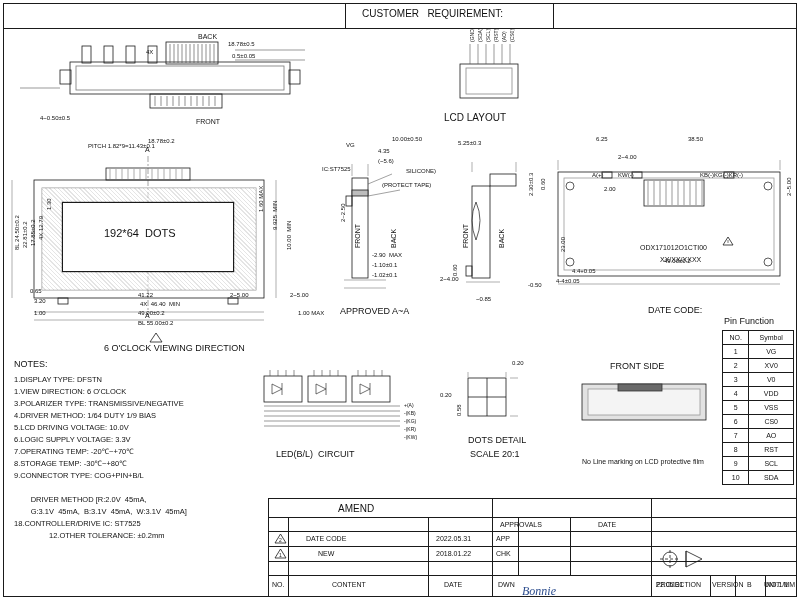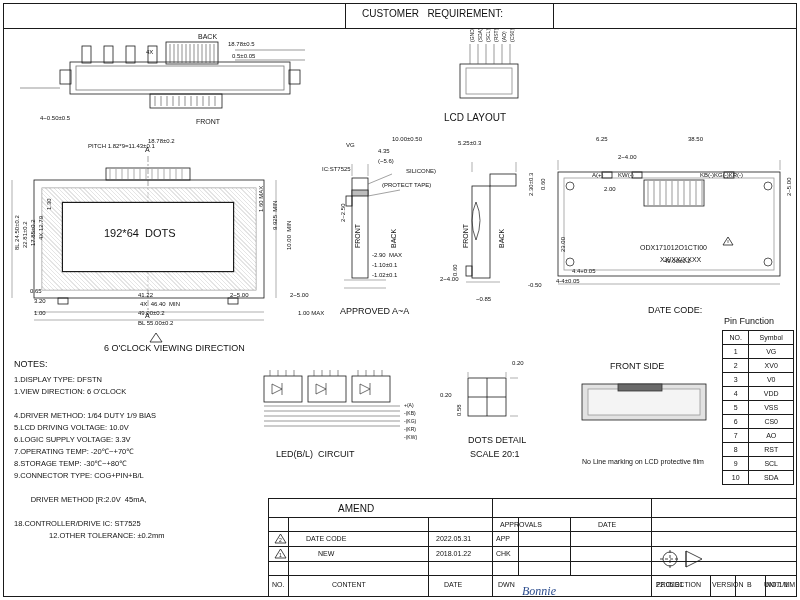--- a/index.html
+++ b/index.html
@@ -300,27 +300,29 @@
   <div style="position:absolute;left:722px;top:236px;">
     <svg width="12" height="10">
         <polygon points="6,1 11,9 1,9" fill="none" stroke="#1a1a1a" stroke-width="0.8"></polygon>
         <line x1="6" y1="4" x2="6" y2="7" stroke="#1a1a1a" stroke-width="0.6"></line>
       </svg>
   </div>
 
   <div class="txt t9" style="left:14px;top:360px;">NOTES:</div>
   <div class="nb" style="left:14px;top:374px;">1.DISPLAY TYPE: DFSTN</div>
   <div class="nb" style="left:14px;top:386px;">1.VIEW DIRECTION: 6 O'CLOCK</div>
+  <div class="nb" style="left:14px;top:398px;">3.POLARIZER TYPE: TRANSMISSIVE/NEGATIVE</div>
   <div class="nb" style="left:14px;top:410px;">4.DRIVER METHOD: 1/64 DUTY 1/9 BIAS</div>
   <div class="nb" style="left:14px;top:422px;">5.LCD DRIVING VOLTAGE: 10.0V</div>
   <div class="nb" style="left:14px;top:434px;">6.LOGIC SUPPLY VOLTAGE: 3.3V</div>
   <div class="nb" style="left:14px;top:446px;">7.OPERATING TEMP: -20℃~+70℃</div>
   <div class="nb" style="left:14px;top:458px;">8.STORAGE TEMP: -30℃~+80℃</div>
   <div class="nb" style="left:14px;top:470px;">9.CONNECTOR TYPE: COG+PIN+B/L</div>
   <div class="nb" style="left:14px;top:494px;">        DRIVER METHOD [R:2.0V  45mA,</div>
+  <div class="nb" style="left:14px;top:506px;">        G:3.1V  45mA,  B:3.1V  45mA,  W:3.1V  45mA]</div>
   <div class="nb" style="left:14px;top:518px;">18.CONTROLLER/DRIVE IC: ST7525</div>
   <div class="nb" style="left:14px;top:530px;margin-left:35px;">12.OTHER TOLERANCE: ±0.2mm</div>
 
   <svg width="150" height="60" style="left:258px;top:370px;">
     <g stroke="#1a1a1a" fill="none" stroke-width="0.8">
       <rect x="6" y="6" width="38" height="26"></rect>
       <rect x="50" y="6" width="38" height="26"></rect>
       <rect x="94" y="6" width="38" height="26"></rect>
       <g stroke="#444" stroke-width="0.6">
         <line x1="12" y1="6" x2="12" y2="0"></line>

